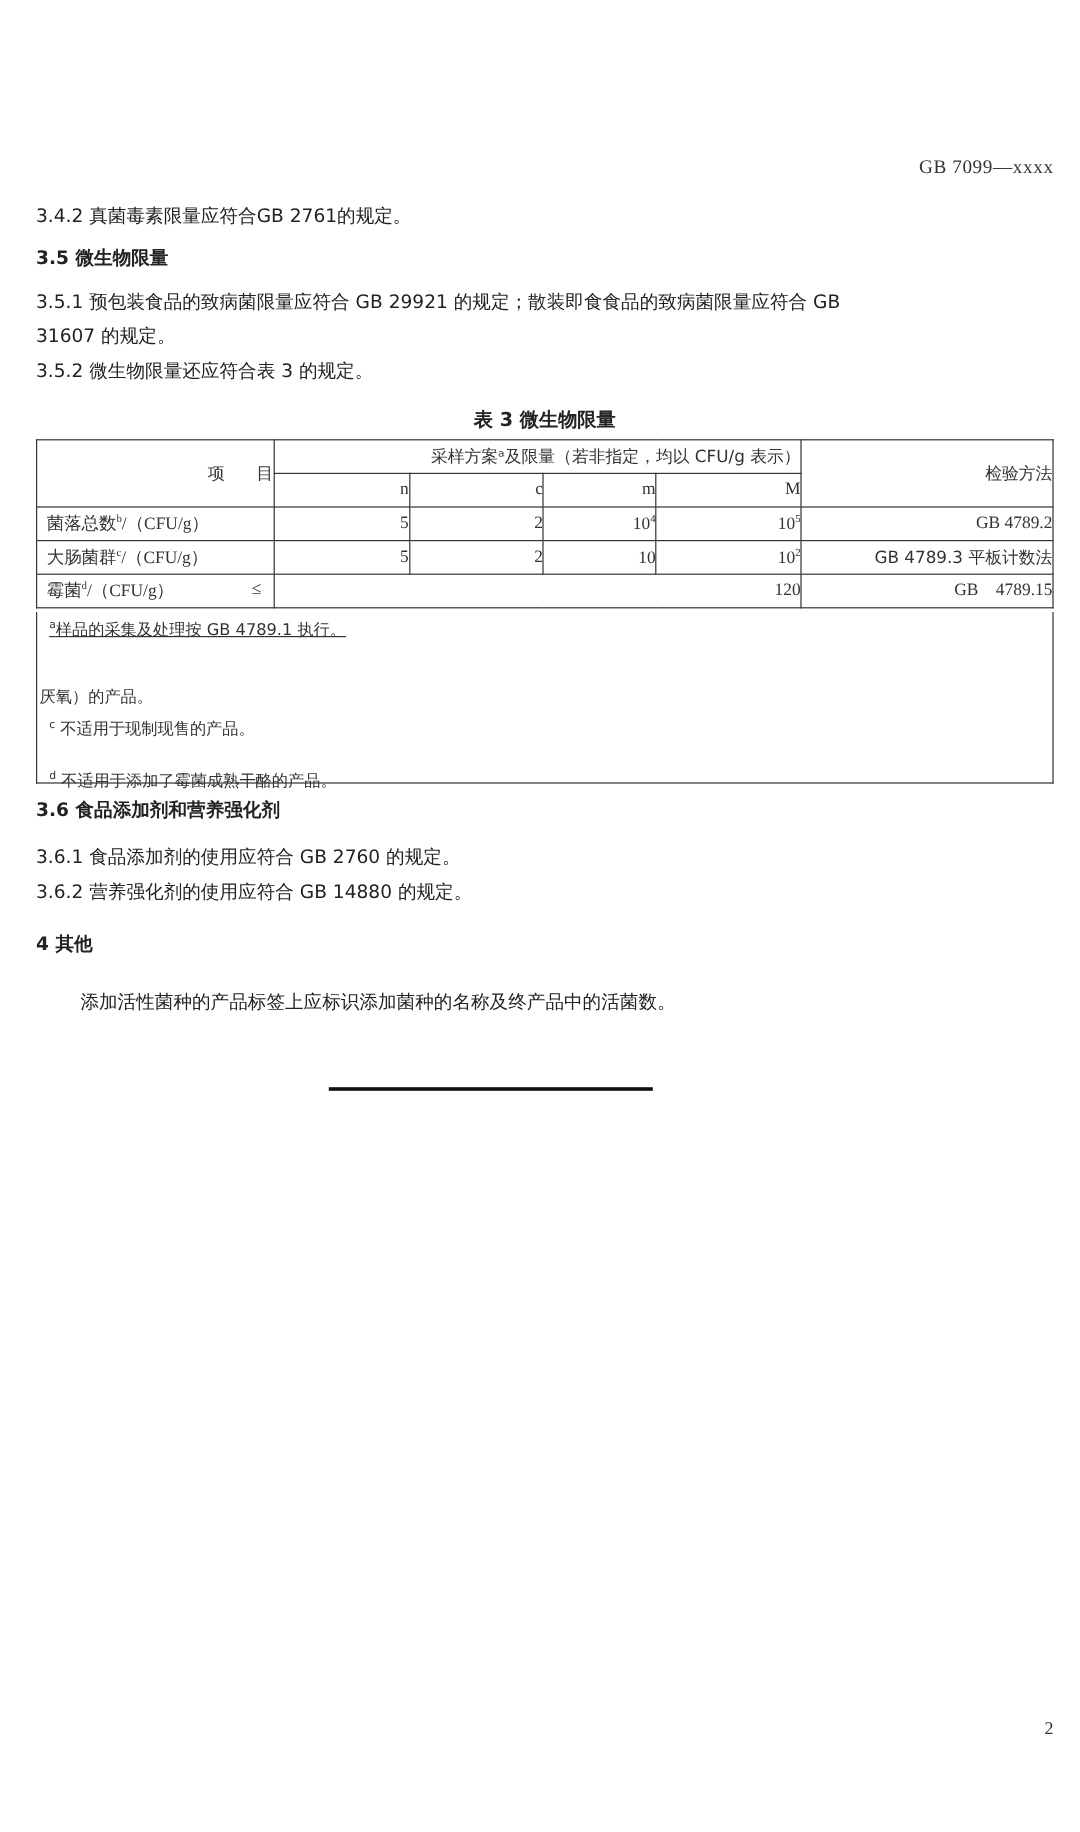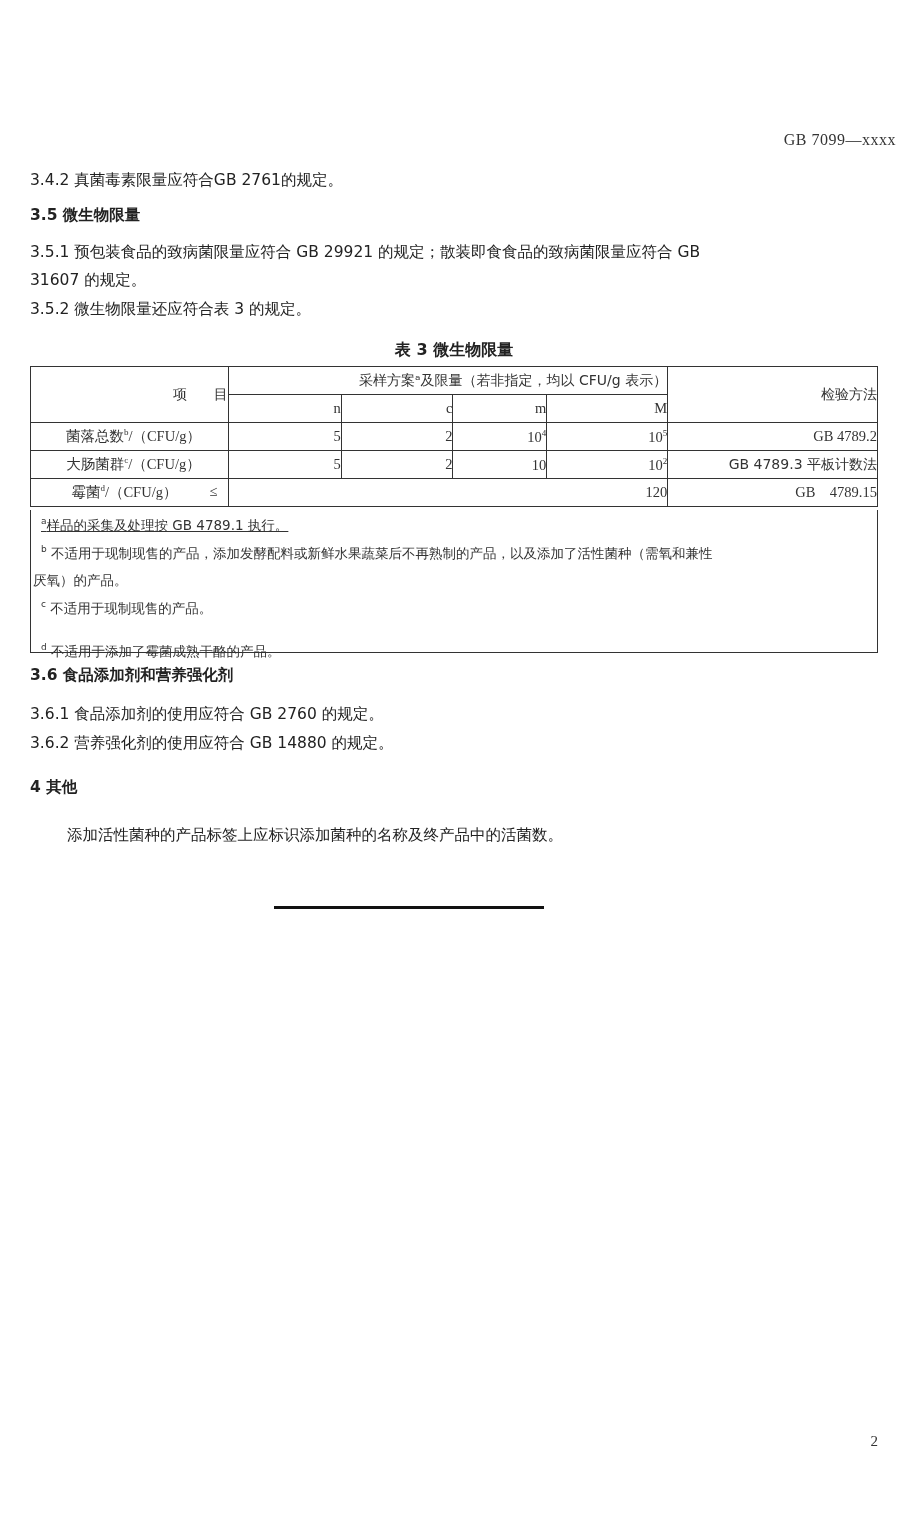--- a/index.html
+++ b/index.html
@@ -1,26 +1,26 @@
 <!DOCTYPE html>
 <html><head>
 <meta charset="utf-8">
 <style>
   html, body { margin:0; padding:0; background:#ffffff; }
   body { width:900px; height:1527px; position:relative; overflow:hidden; color:#222; font-family:"DejaVu Sans", sans-serif; }
   .abs { position:absolute; white-space:nowrap; }
   .serif { font-family:"Liberation Serif", "DejaVu Serif", serif; }
-  .doc-code { right:4px; top:131px; font-size:16px; color:#333; letter-spacing:0.5px; }
+  .doc-code { right:22px; top:131px; font-size:16px; color:#333; letter-spacing:0.5px; }
   .para { left:30px; font-size:15.5px; color:#222; }
   .bold { font-weight:bold; }
   .table-title { left:0; width:908px; text-align:center; top:340px; font-size:16px; font-weight:bold; color:#222; }
   table.micro { position:absolute; left:30px; top:366px; width:848px; border-collapse:collapse; font-size:14.5px; color:#333; }
   table.micro td { border:1.5px solid #333; text-align:right; padding:0; height:27px; font-family:"Liberation Serif","DejaVu Serif", serif; }
   table.micro td.cjk { font-family:"DejaVu Sans", sans-serif; font-size:14px; }
-  table.micro td.item { text-align:center; padding-left:8px; }
+  table.micro td.item { text-align:left; padding-left:8px; }
   .le { float:right; margin-right:10px; }
   .notes { position:absolute; left:30px; top:510px; width:848px; height:143px; border:1.5px solid #333; border-top:none; box-sizing:border-box; font-size:13.5px; color:#333; }
   .note { position:absolute; left:10px; white-space:nowrap; }
   sup { font-size:9px; }
   .rule { position:absolute; left:274px; top:906px; width:270px; height:2.5px; background:#111; }
   .page-num { right:22px; top:1433px; font-size:15px; color:#333; }
 </style>
 </head>
 <body>
 
@@ -74,21 +74,20 @@
   <tr>
     <td class="item"><span class="cjk">霉菌</span><sup>d</sup><span>/（CFU/g）</span><span class="le">≤</span></td>
     <td colspan="4">120</td>
     <td style="white-space:pre;">GB    4789.15</td>
   </tr>
 </tbody>
   </table>
 
 <div class="notes">
   <div class="note" style="top:6px;text-decoration:underline;"><sup>a</sup><span>样品的采集及处理按 GB 4789.1 执行。</span></div>
-  <div class="note" style="top:34px;"><sup>b</sup> <span>不适用于现制现售的产品，添加发酵配料或新鲜水果蔬菜后不再熟制的产品，以及添加了活性菌种（需氧和兼性</span></div>
   <div class="note" style="top:62px; left:2px;"><span>厌氧）的产品。</span></div>
   <div class="note" style="top:89px;"><sup>c</sup> <span>不适用于现制现售的产品。</span></div>
   <div class="note" style="top:116px;margin-top:16px;"><sup>d</sup> <span>不适用于添加了霉菌成熟干酪的产品。</span></div>
 </div>
 
 <div class="abs para bold" style="top:665px;">3.6  食品添加剂和营养强化剂</div>
 <div class="abs para" style="top:704px;">3.6.1 食品添加剂的使用应符合 GB 2760 的规定。</div>
 <div class="abs para" style="top:733px;">3.6.2 营养强化剂的使用应符合 GB 14880 的规定。</div>
 <div class="abs para bold" style="top:777px;">4  其他</div>
 <div class="abs para" style="top:825px; left:67px;">添加活性菌种的产品标签上应标识添加菌种的名称及终产品中的活菌数。</div>

